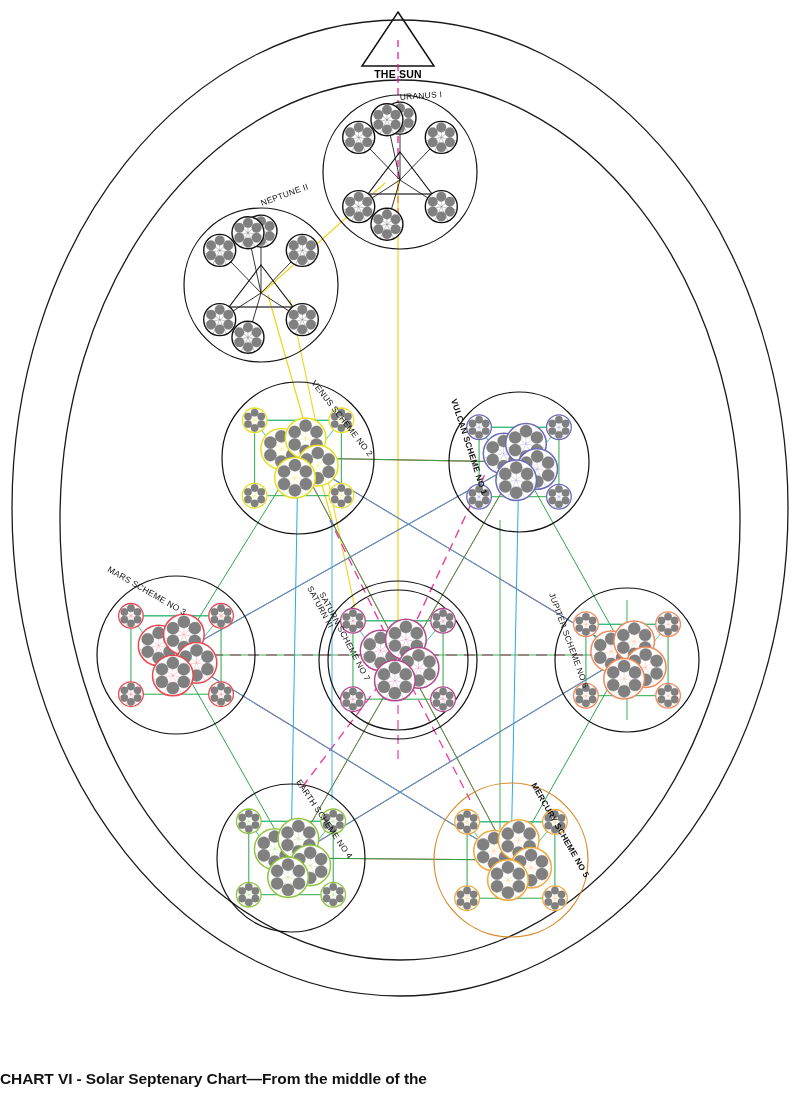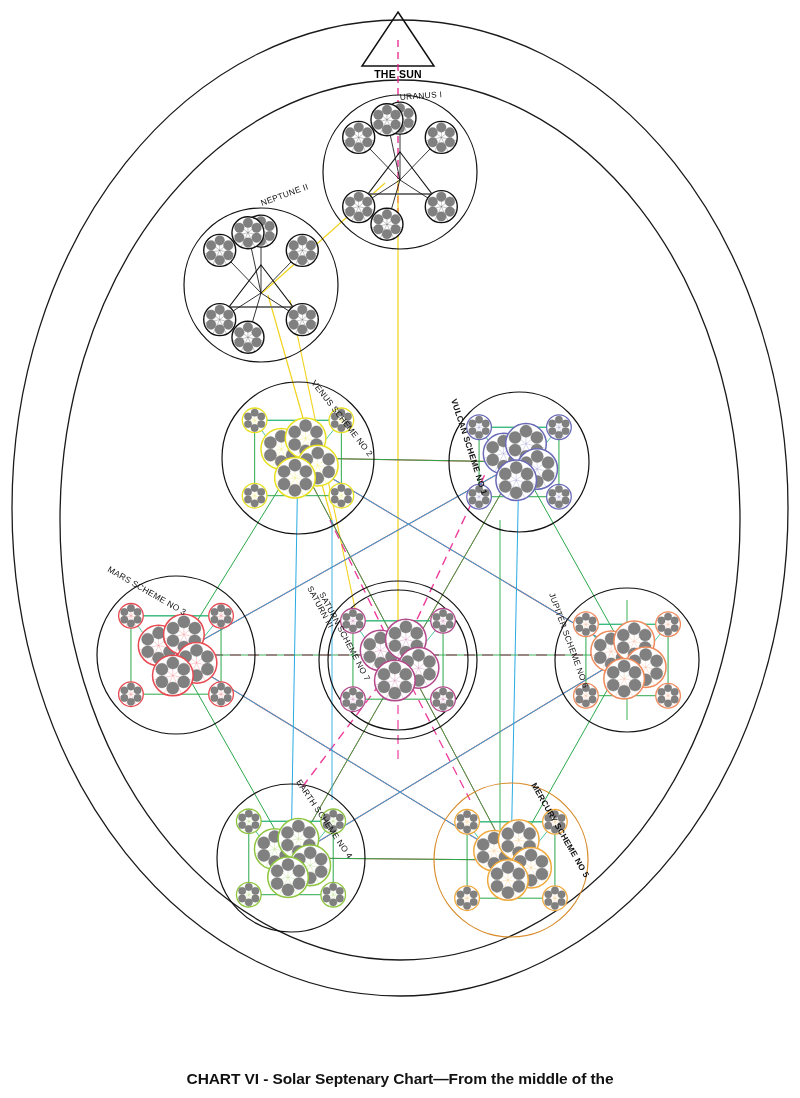--- a/index.html
+++ b/index.html
@@ -1,21 +1,21 @@
 <!DOCTYPE html>
 <html><head>
 <meta charset="utf-8">
 <style>
   html,body{margin:0;padding:0;background:#ffffff;}
   body{width:800px;height:1098px;overflow:hidden;font-family:"Liberation Sans",sans-serif;}
   #chart-root{position:relative;width:800px;height:1098px;}
   svg{display:block;}
   .lbl{font-family:"Liberation Sans",sans-serif;font-size:8.4px;fill:#111;letter-spacing:.3px;}
   .lbl-sun{font-family:"Liberation Sans",sans-serif;font-size:10.5px;font-weight:bold;fill:#000;letter-spacing:.2px;}
-  .caption{position:absolute;left:0;right:0;bottom:8px;text-align:center;
+  .caption{position:absolute;left:0;right:0;bottom:8px;
            font-family:"Liberation Sans",sans-serif;font-weight:bold;font-size:15.5px;
            line-height:1.35;color:#111;letter-spacing:-0.1px;}
   .caption div{white-space:nowrap;}
 </style>
 </head>
 <body>
 
 <div id="chart-root">
 
 <svg id="main-svg" width="800" height="1098" viewBox="0 0 800 1098" xmlns="http://www.w3.org/2000/svg">

